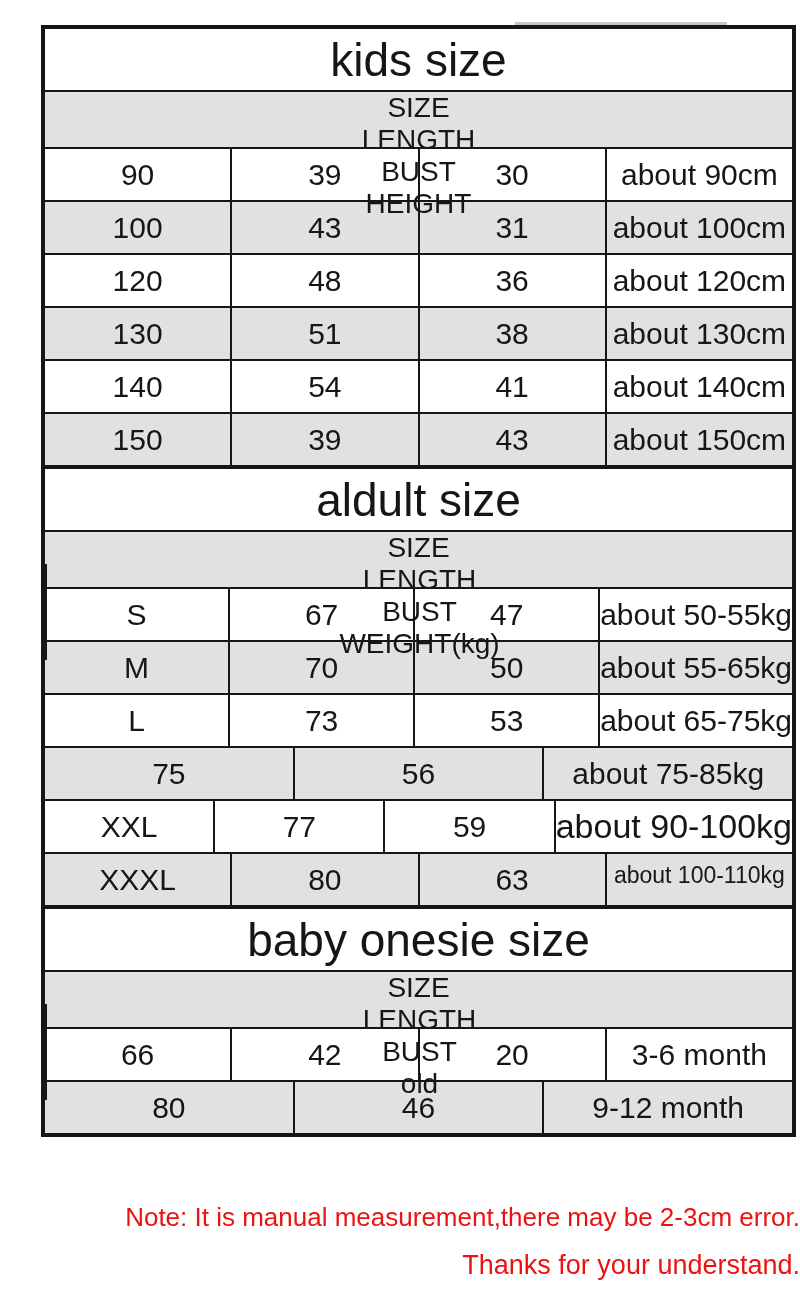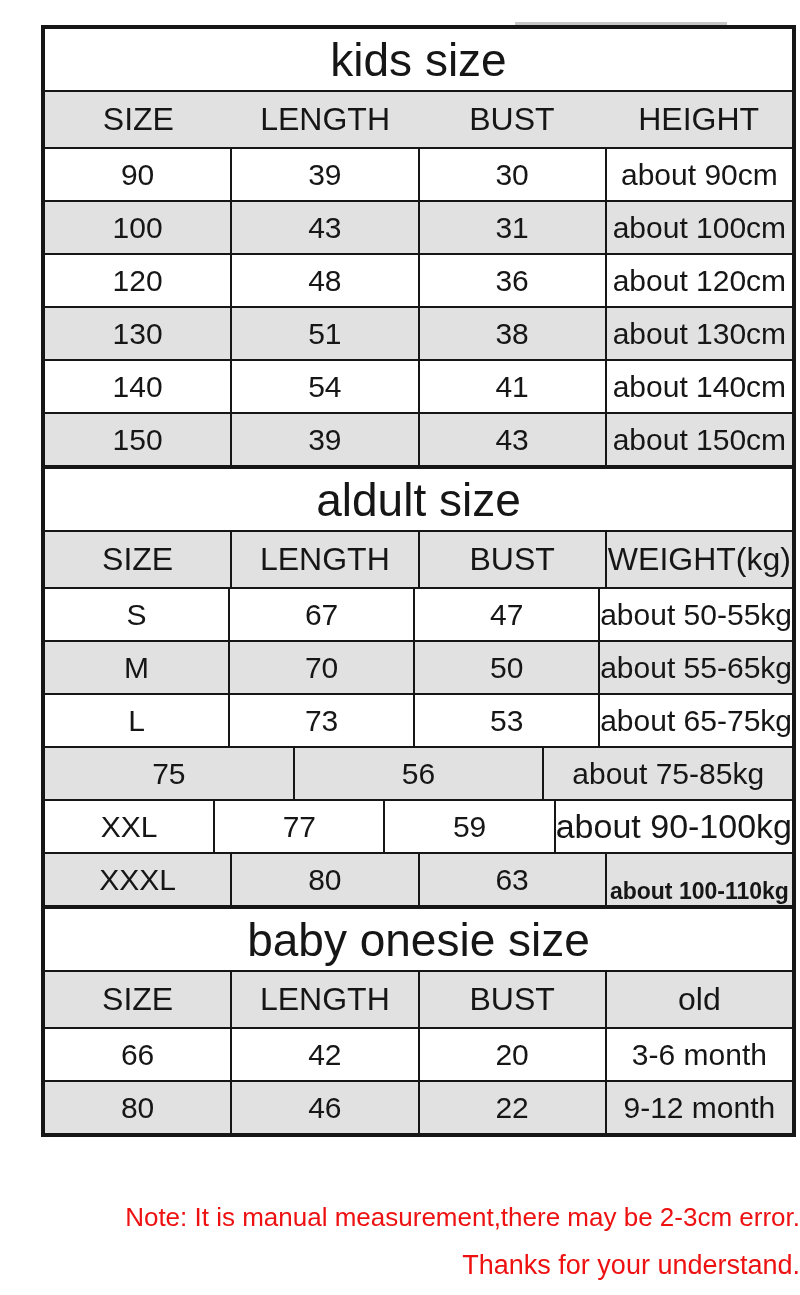--- a/index.html
+++ b/index.html
@@ -38,42 +38,43 @@
     height:61px;
     border-top:4px solid var(--ink);
     justify-content:center;align-items:center;
     font-size:46px;
     letter-spacing:0px;
   }
   .section-kids .row-title{border-top:none;}
   .row-header{
     height:55px;
     background:var(--stripe);
-    font-size:32px;
+    font-size:28px;
+    flex-direction:column;
   }
   .row-data{
     height:51px;
     font-size:30px;
     justify-content:center;
   }
   .row-data:nth-child(even){background:var(--stripe);}
   .cell{
     flex:1 1 0;
     display:flex;align-items:center;justify-content:center;
     white-space:nowrap;
     overflow:visible;
   }
   .cell + .cell{border-left:2px solid var(--ink);}
   .section-kids .row-header .cell + .cell{border-left:none;}
   
   .section-adult .row:nth-child(7) .cell:last-child{
     font-size:34px;align-items:flex-start;padding-top:6px;box-sizing:border-box;
   }
   .section-adult .row:nth-child(8) .cell:last-child{
-    font-size:23px;align-items:flex-start;padding-top:24px;box-sizing:border-box;font-weight:bold;
+    font-size:23px;align-items:flex-start;padding-top:8px;box-sizing:border-box;
   }
   .note-line{
     position:absolute;left:0;width:800px;
     text-align:right;
     color:var(--note-red);
   }
   .note-line-1{top:1202px;font-size:26px;}
   .note-line-2{top:1250px;font-size:27px;}
 </style>
 </head>
@@ -181,21 +182,20 @@
       </div>
       <div class="row row-data">
         <div class="cell">66</div>
         <div class="cell">42</div>
         <div class="cell">20</div>
         <div class="cell">3-6 month</div>
       </div>
       <div class="row row-data">
         <div class="cell">80</div>
         <div class="cell">46</div>
-        <div class="cell">22</div>
         <div class="cell">9-12 month</div>
       </div>
     </div>
   </div>
 
 <div class="note-line note-line-1">Note: It is manual measurement,there may be 2-3cm error.</div>
 
 <div class="note-line note-line-2">Thanks for your understand.</div>
 
 </body></html>

